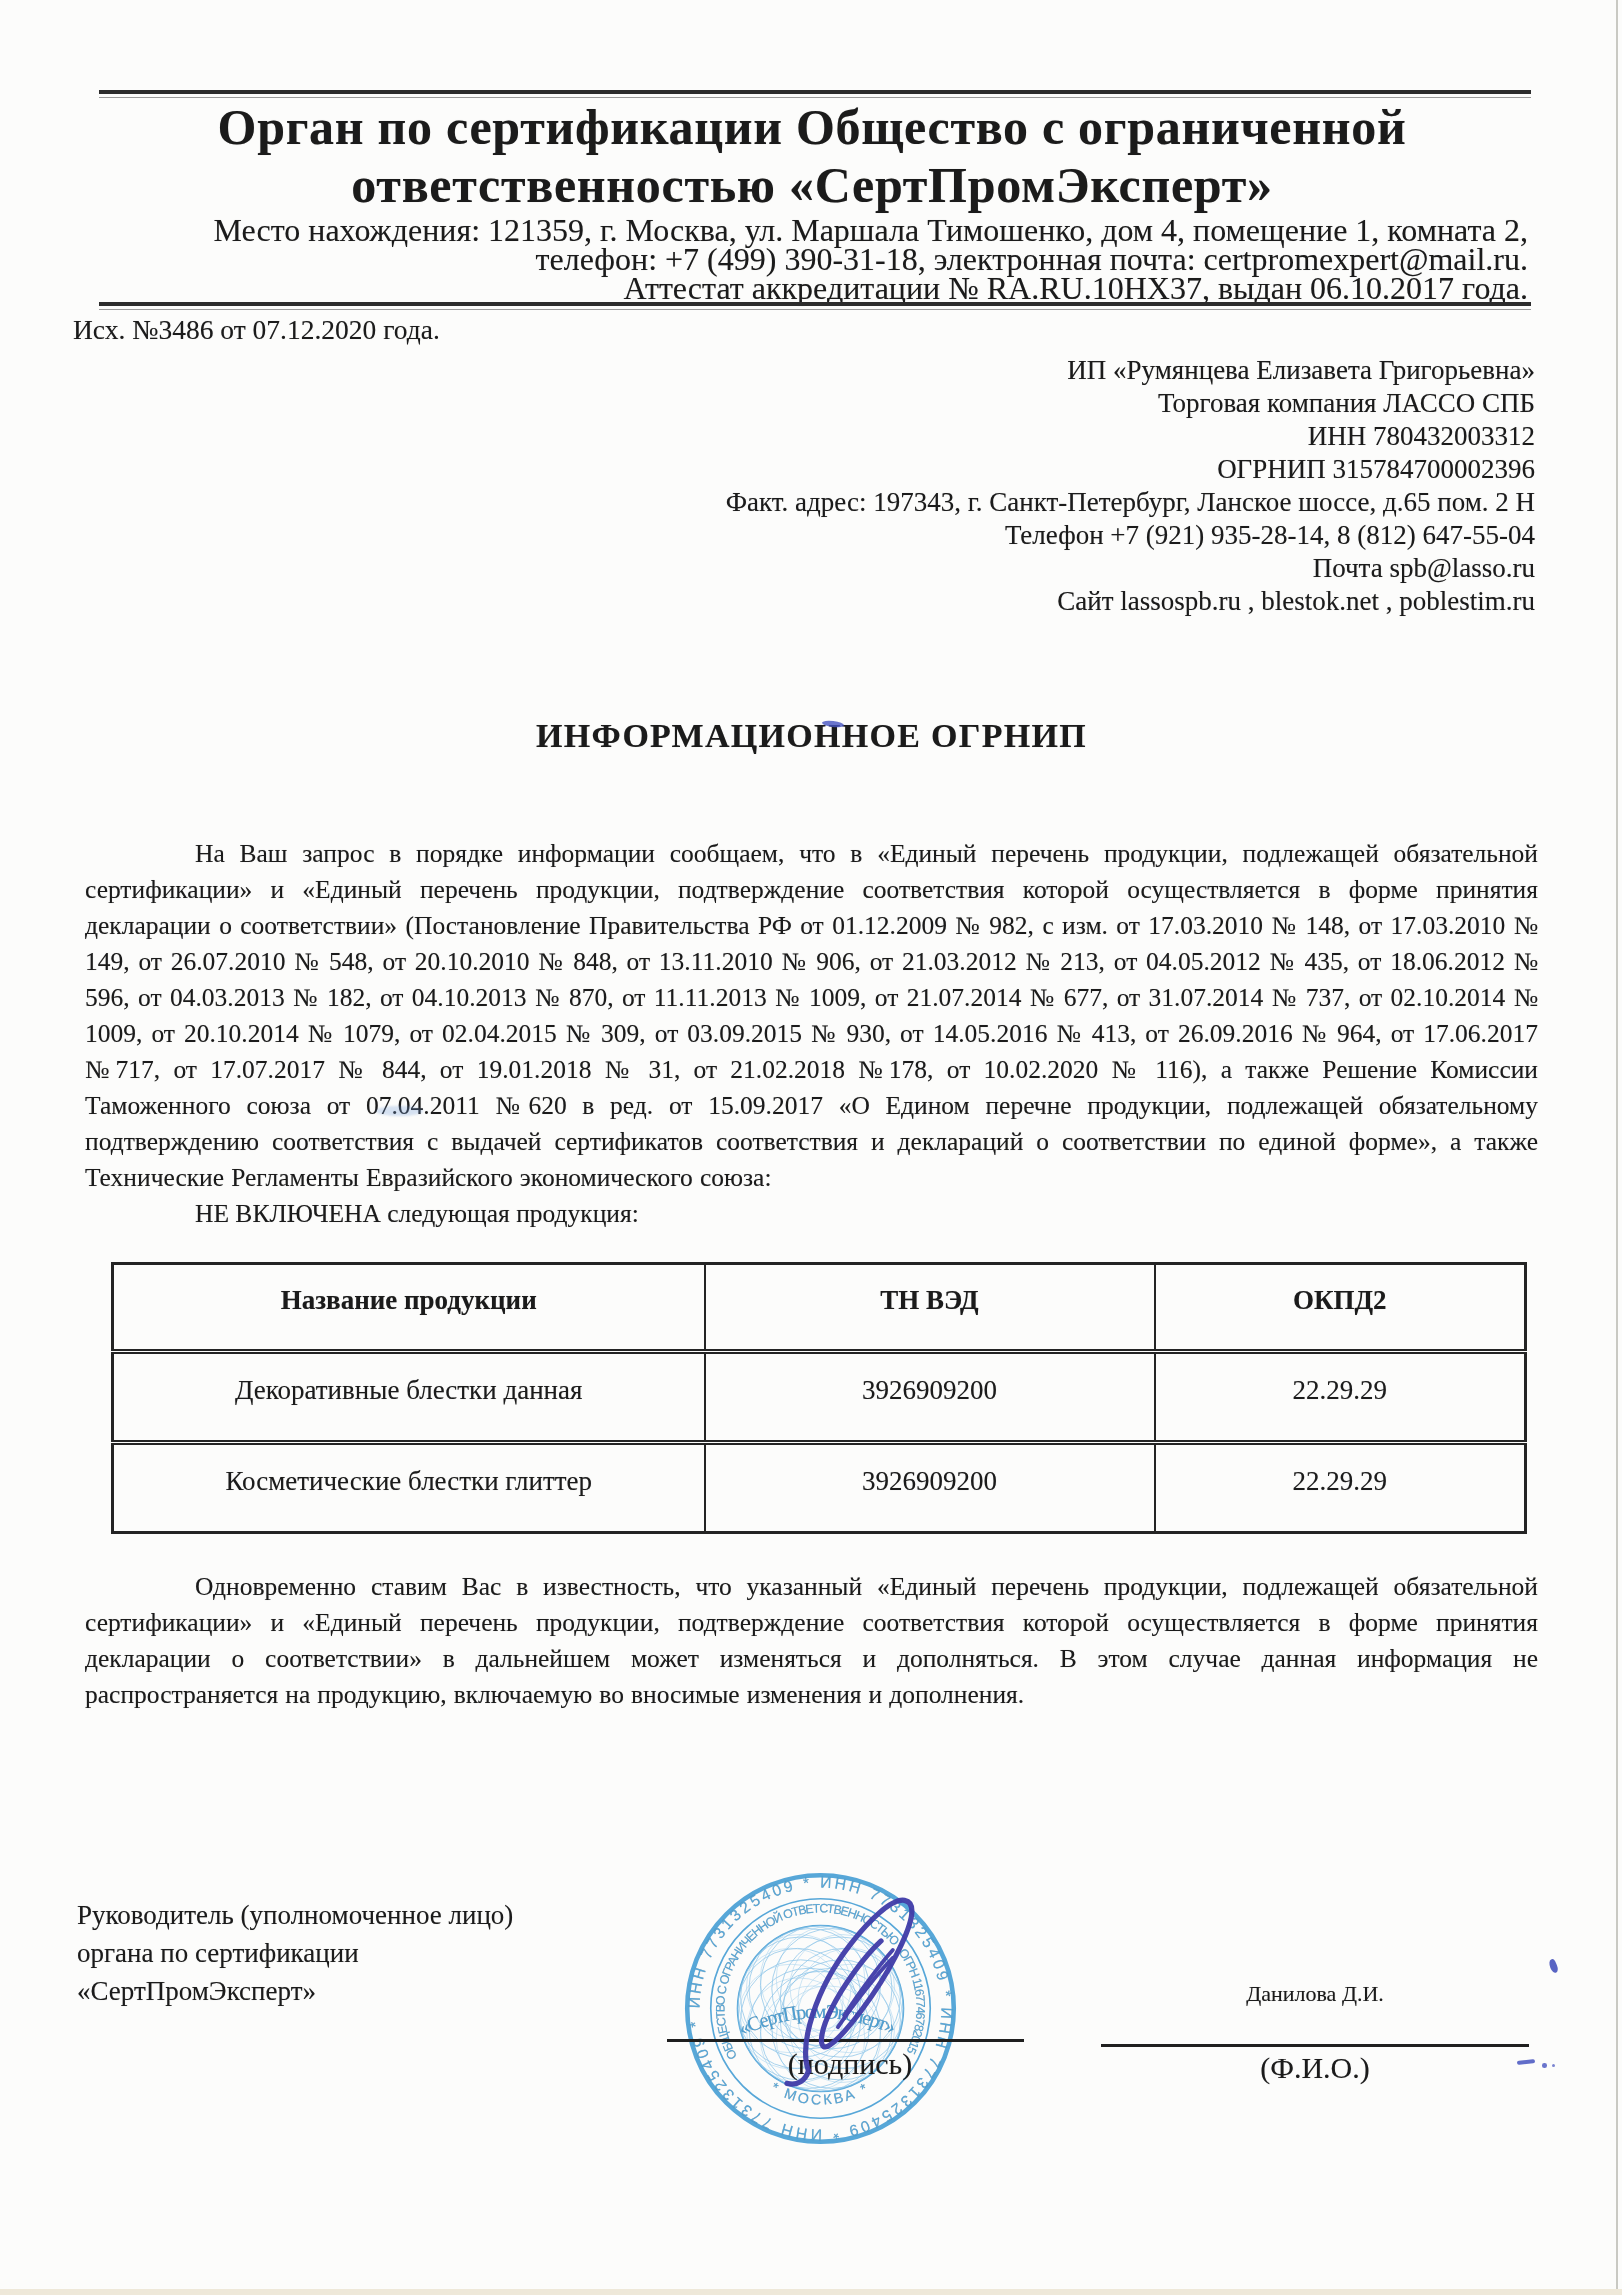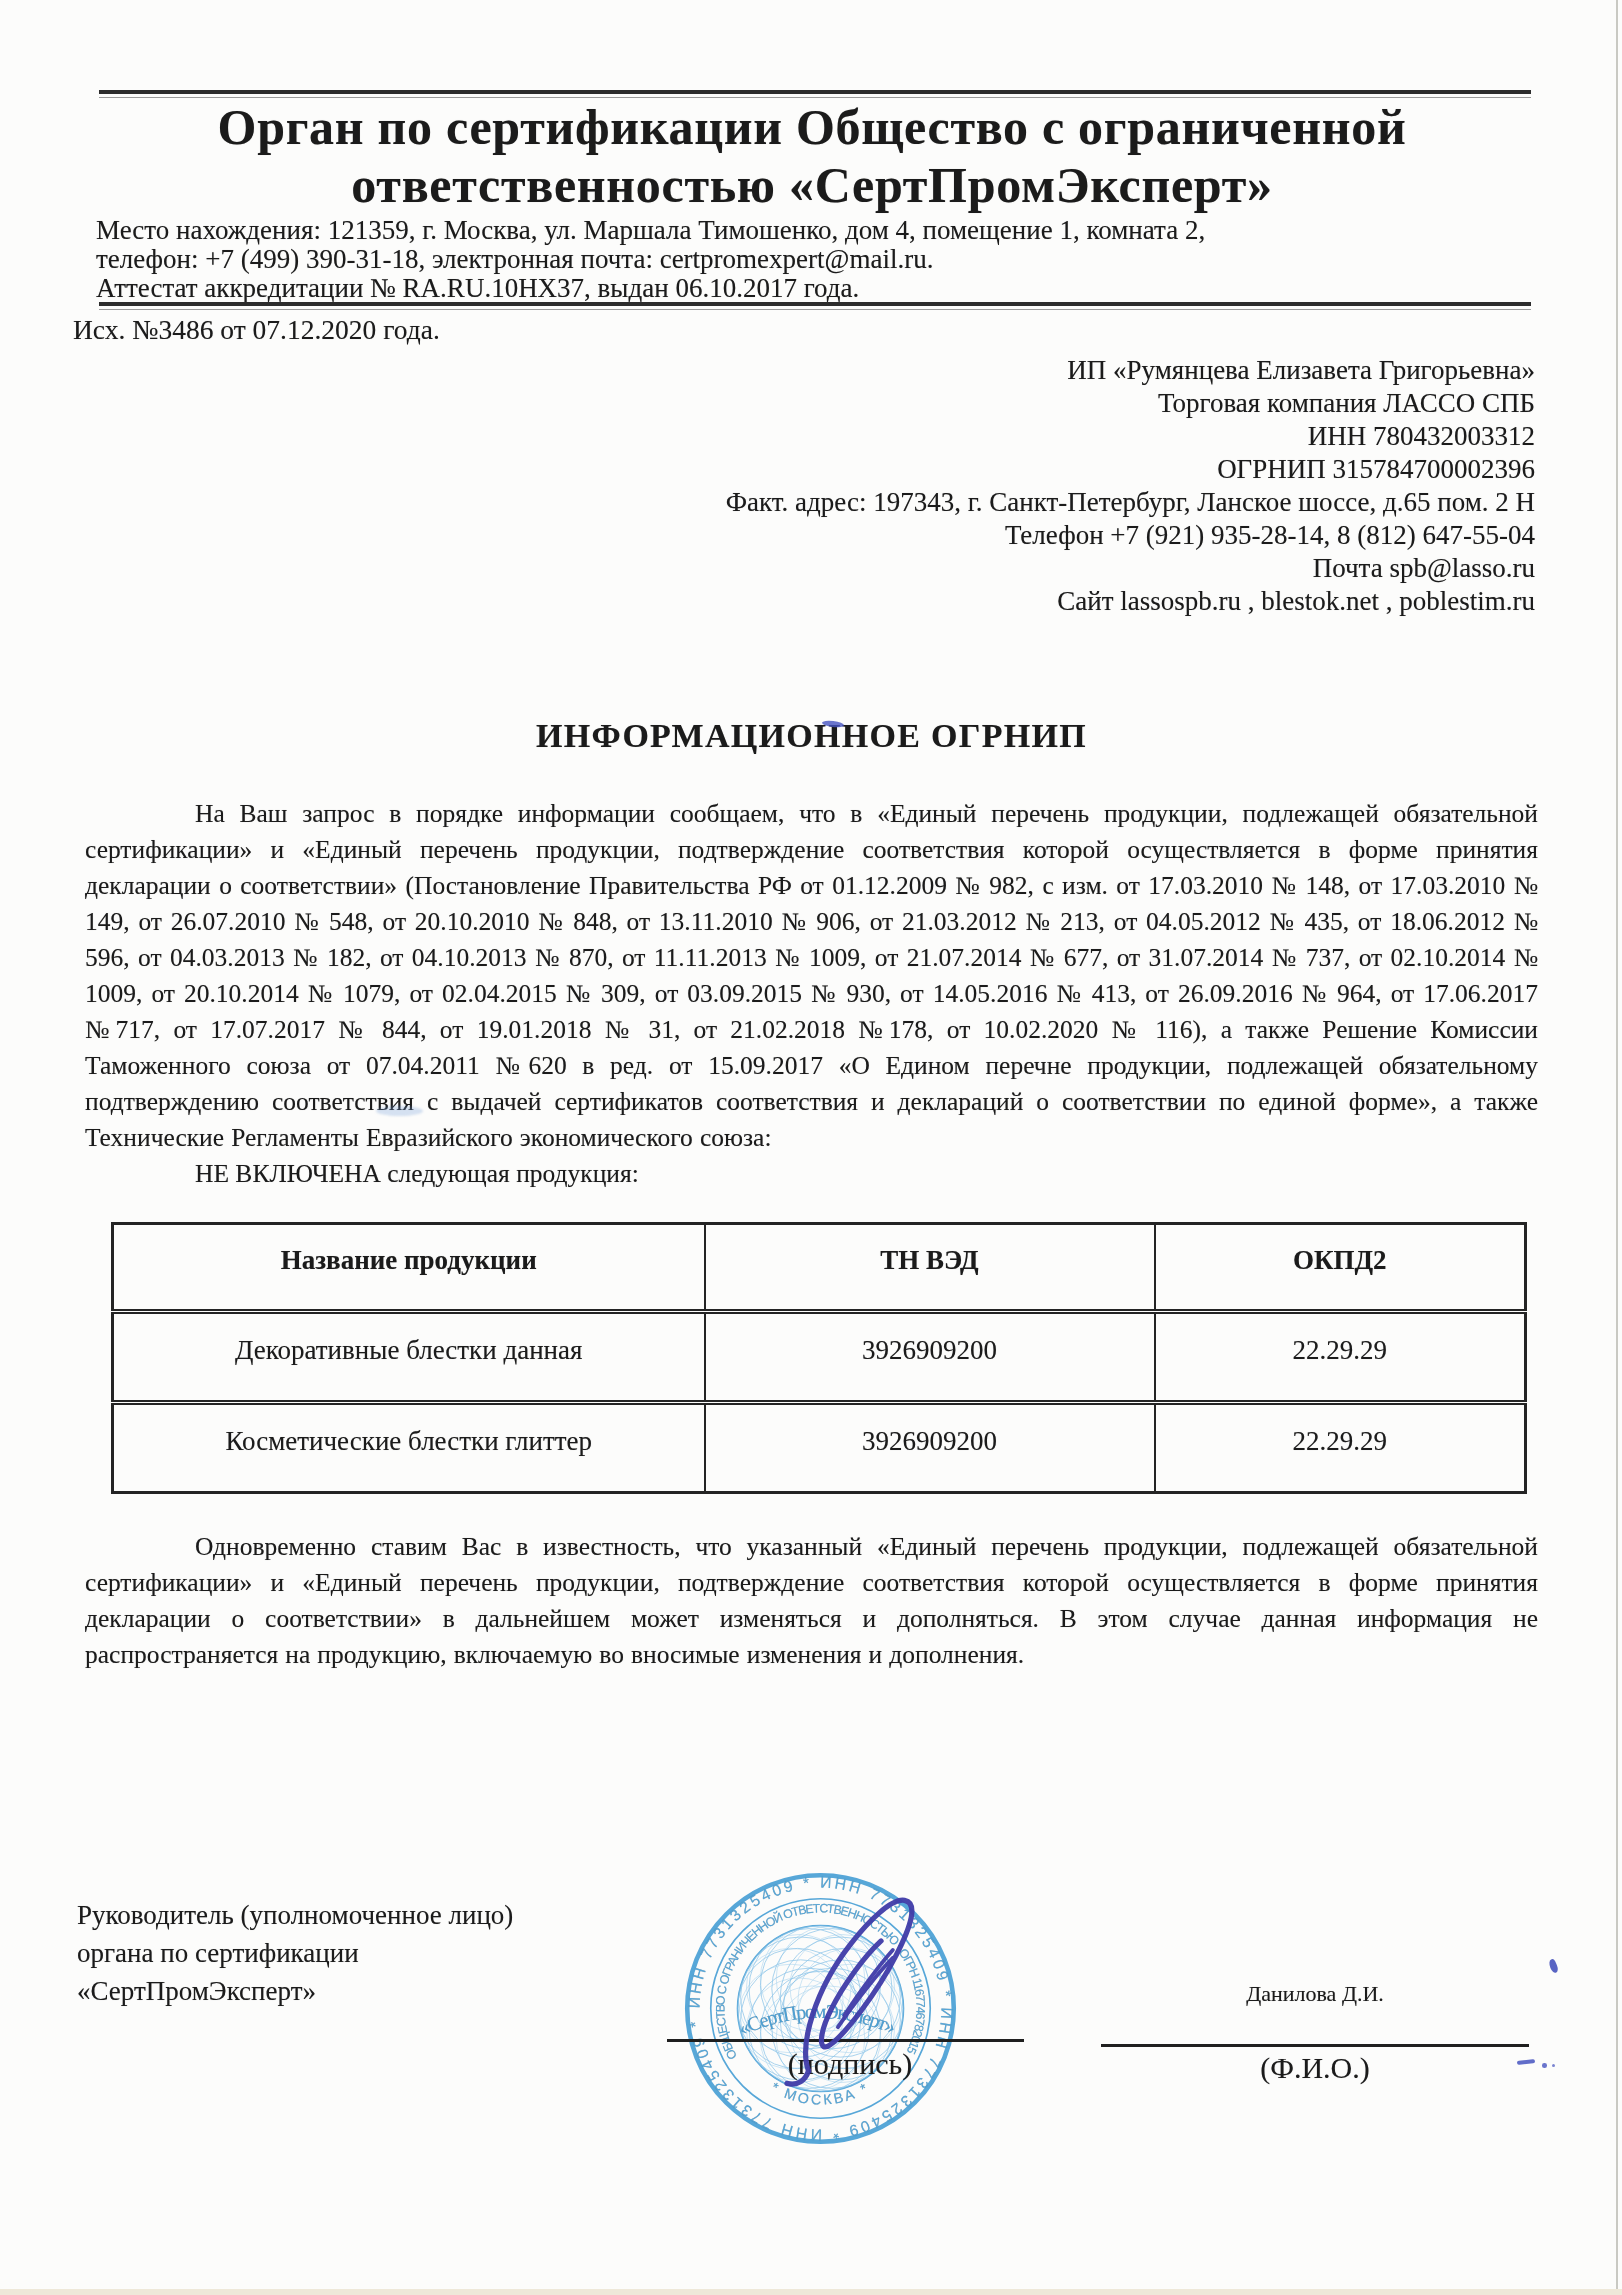--- a/index.html
+++ b/index.html
@@ -17,35 +17,35 @@
   }
   .rule-top { top:90px; }
   .rule-mid { top:302px; }
   .org-title {
     position:absolute; top:98px; left:96px; width:1432px;
     font-size:50px; font-weight:bold; line-height:58px; text-align:center;
     letter-spacing:0.7px;
   }
   .org-contacts {
     position:absolute; top:216px; left:96px; width:1432px;
-    font-size:27px; line-height:29px; text-align:left;
+    font-size:32px; line-height:29px; text-align:right;
   }
   .outgoing {
     position:absolute; top:314px; left:73px; font-size:27.5px;
   }
   .recipient {
     position:absolute; top:354px; right:88px; width:1178px;
     font-size:27px; line-height:33px; text-align:right;
   }
   .doc-title {
     position:absolute; top:717px; left:0; width:1623px;
     text-align:center; font-size:34px; font-weight:bold; letter-spacing:1.3px;
   }
   .flow {
-    position:absolute; top:796px; left:85px; width:1453px;
+    position:absolute; top:836px; left:85px; width:1453px;
   }
   .body-par {
     margin:0; font-size:25.5px; line-height:36px; text-align:justify;
     text-indent:110px; letter-spacing:0px; word-spacing:0.7px;
   }
   .not-included { margin:0; font-size:25.5px; line-height:36px; padding-left:110px; }
   table.products {
     border-collapse:collapse; margin:30px 0 0 26px; width:1413px;
     table-layout:fixed;
   }

